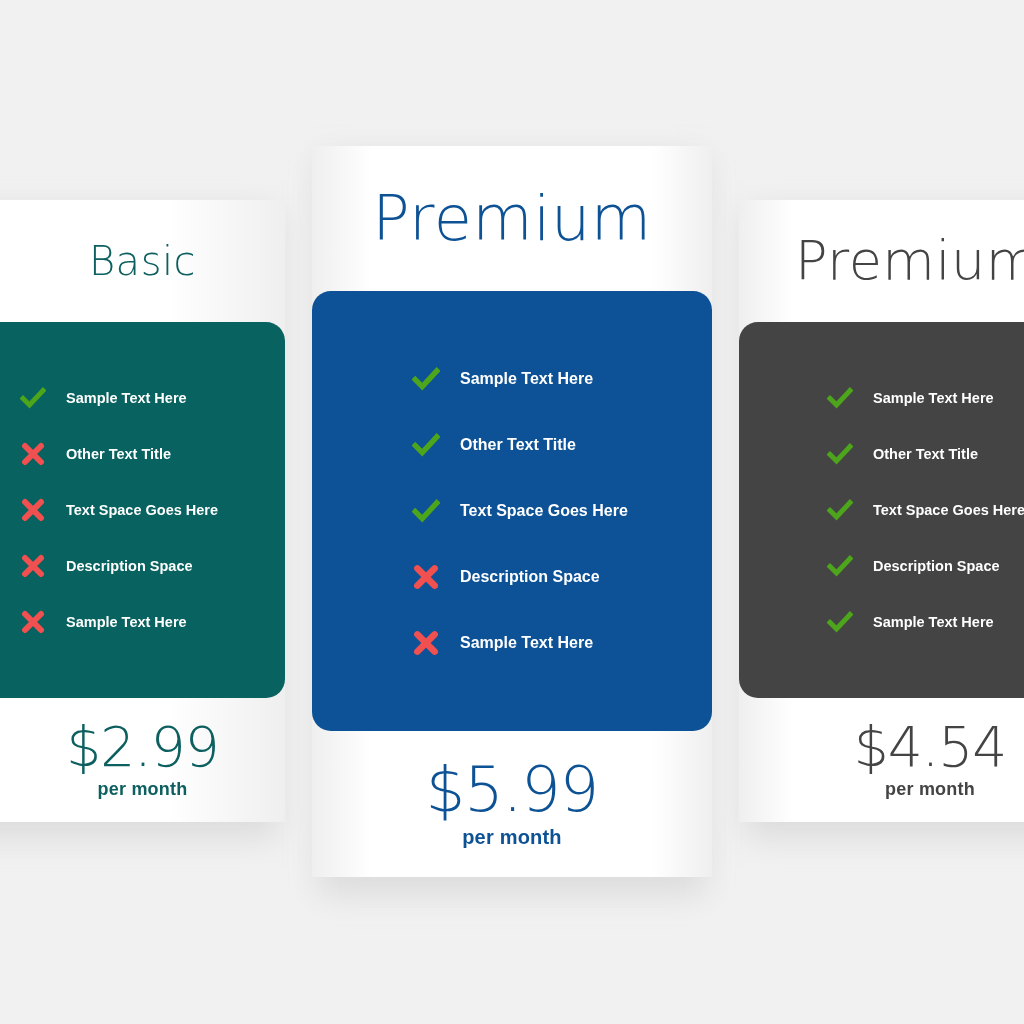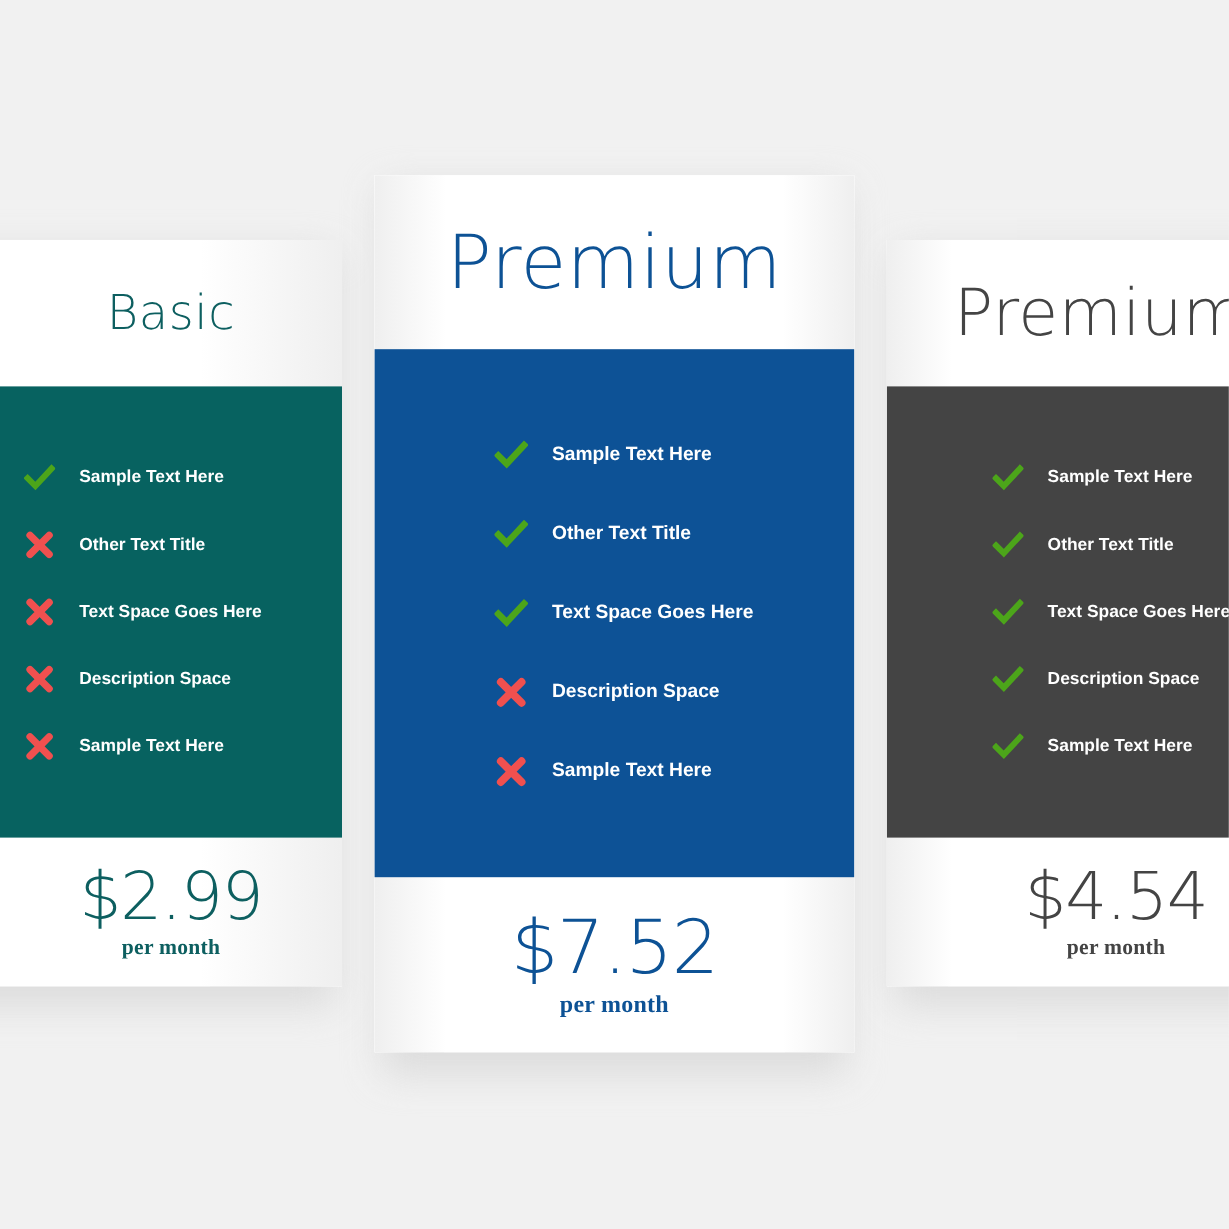--- a/index.html
+++ b/index.html
@@ -97,20 +97,21 @@
     white-space: nowrap;
     line-height: 1;
   }
 
   
   .feature-band {
     position: absolute;
     left: 0;
     right: 0;
     z-index: 5;
+    border-radius: 19px;
   }
 
   .feature-list {
     position: absolute;
     left: 0;
     right: 0;
     top: 0;
     bottom: 0;
     display: flex;
     flex-direction: column;
@@ -154,21 +155,20 @@
   .price-amount {
     font-family: "DejaVu Sans", sans-serif;
     font-weight: 300;
     line-height: 1;
     letter-spacing: -1px;
   }
 
   .price-period {
     font-weight: bold;
     letter-spacing: .2px;
-    font-family: Liberation Serif, serif;
   }
 
   
   #card-basic {
     left: -55px;
     top: 200px;
     width: 340px;
     height: 622px;
   }
   #card-basic .inner-sheet { left: 55px; right: 110px; }
@@ -356,21 +356,21 @@
               <svg width="26" height="26" viewBox="0 0 24 24">
                   <path d="M4 4 L20 20 M20 4 L4 20" fill="none" stroke="#f0504f" stroke-width="6" stroke-linecap="round"></path>
                 </svg>
             </span>
             <span class="feature-label">Sample Text Here</span>
           </li>
         </ul>
       </div>
 
       <div class="price-footer">
-        <div class="price-amount">$7.52</div>
+        <div class="price-amount">$5.99</div>
         <div class="price-period">per month</div>
       </div>
     </div>
   </div>
 
   <div class="card" id="card-premium">
     <div class="card-body">
       <div class="inner-sheet"></div>
       <div class="side-veil left"></div>
       <div class="side-veil right"></div>

